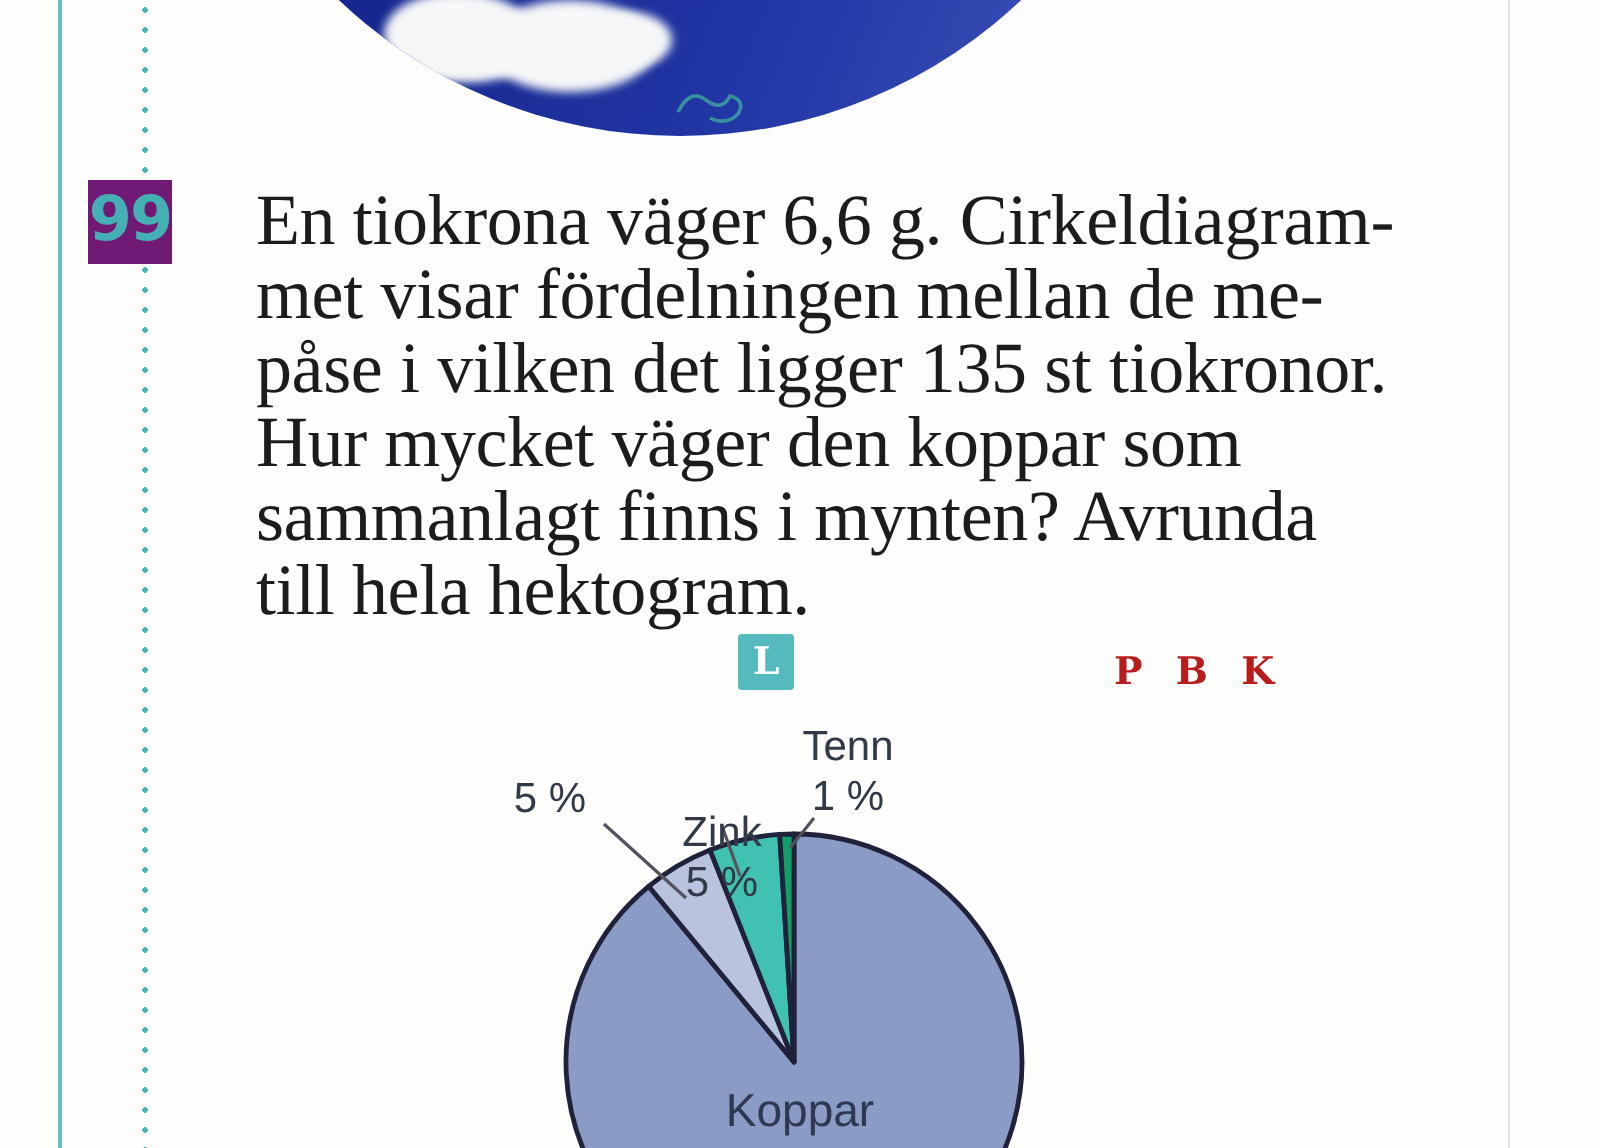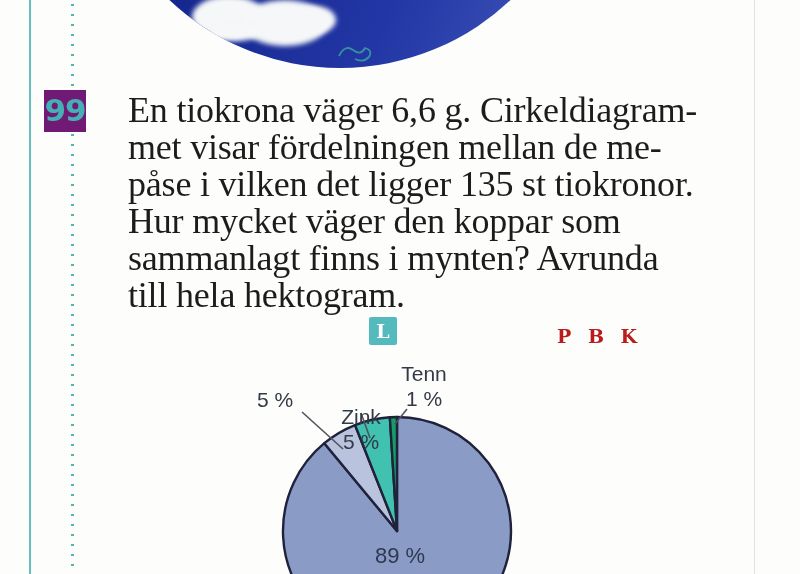--- a/index.html
+++ b/index.html
@@ -134,14 +134,15 @@
 </div>
 <div class="chart-label lbl-zink">
   <div>Zink</div>
   <div>5 %</div>
 </div>
 <div class="chart-label lbl-tenn">
   <div>Tenn</div>
   <div>1 %</div>
 </div>
 <div class="chart-label lbl-koppar">
+  <div>Koppar</div>
   <div class="pct">89 %</div>
 </div>
 
 </body></html>

